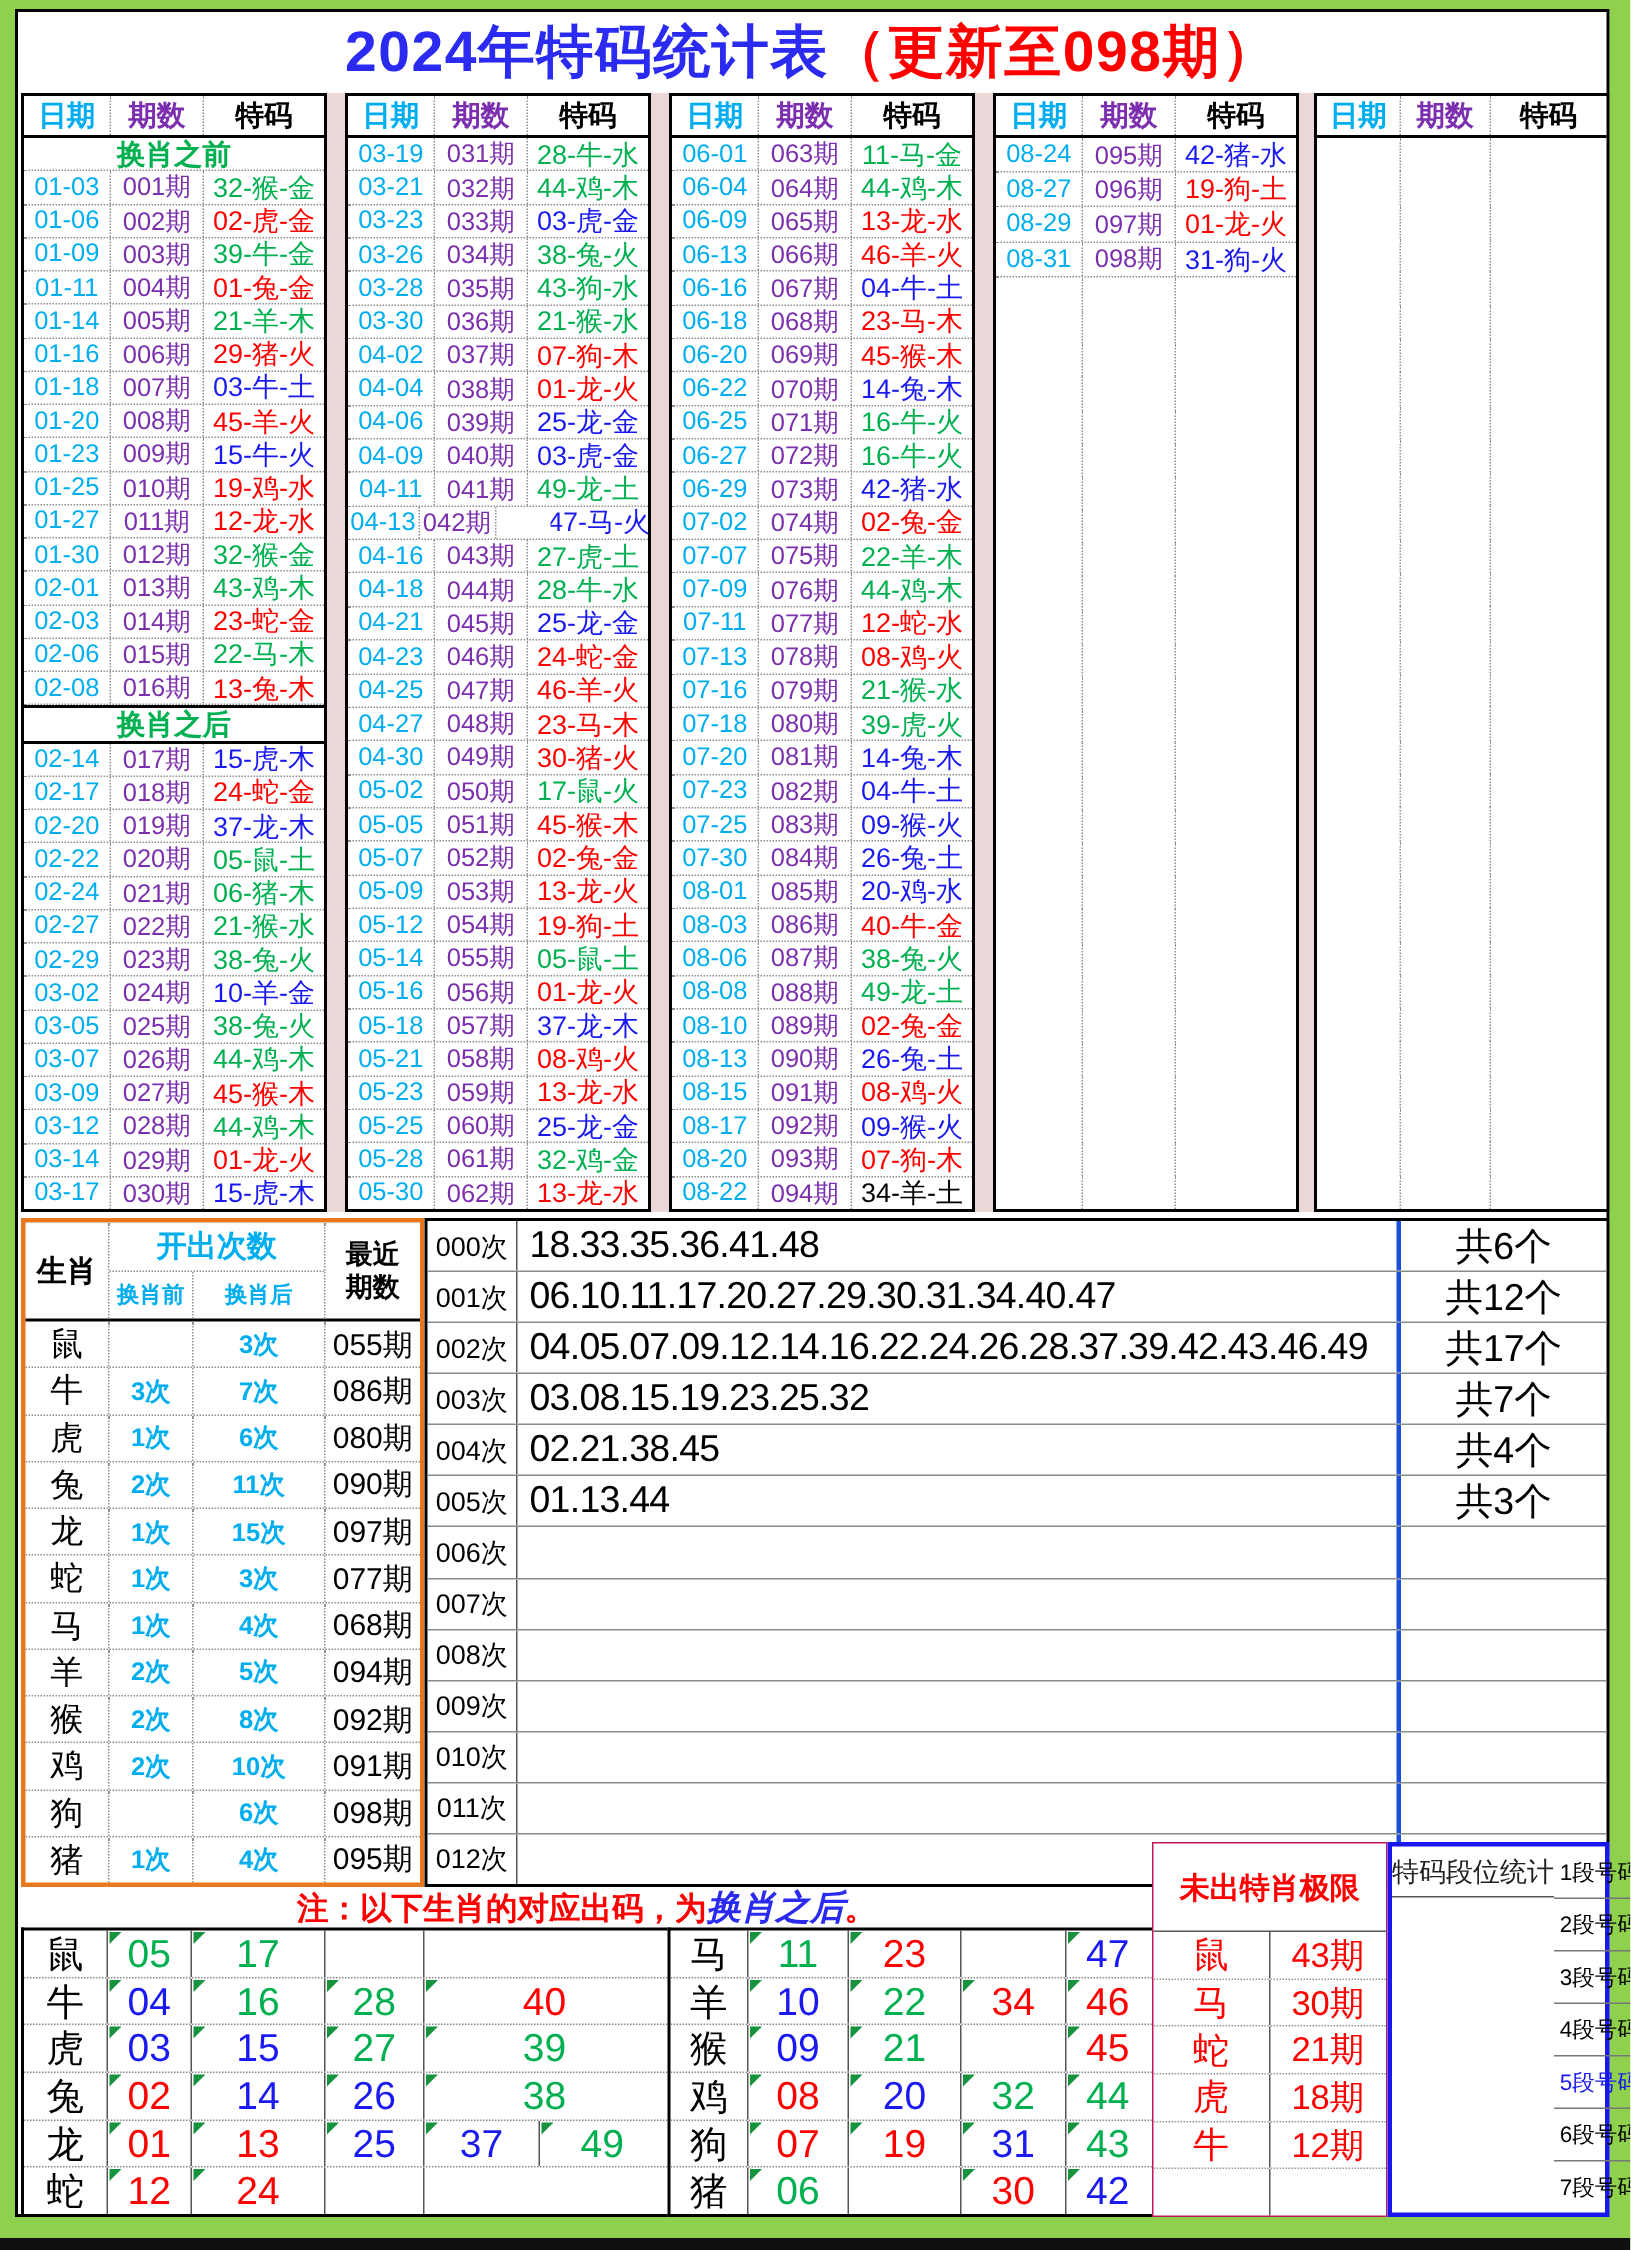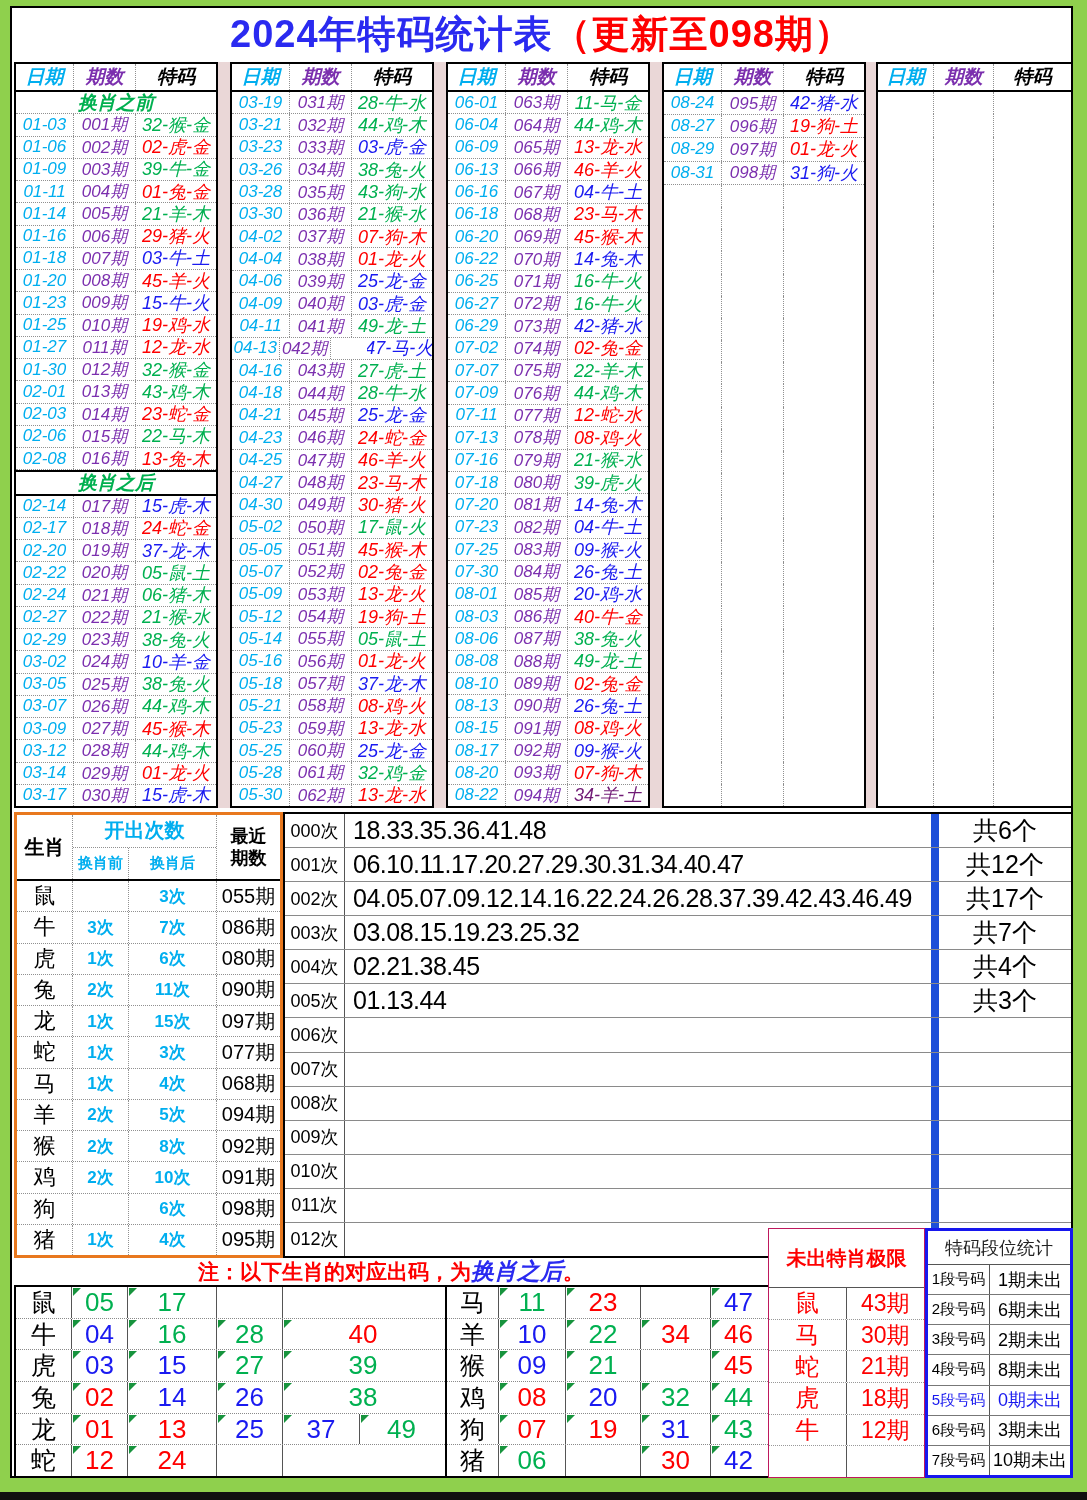--- a/index.html
+++ b/index.html
@@ -9,21 +9,21 @@
            background:#fff; border:2px solid #000; box-sizing:border-box; }
   .bottom-bar { position:absolute; left:0; bottom:0; width:100%; height:8px; background:#101010; }
 
   .title { position:absolute; left:14px; top:8px; width:1055px; height:52px;
            display:flex; align-items:center; justify-content:center;
            font-size:38px; font-weight:bold; letter-spacing:1px; }
   .title .t1 { color:#2a2af0; }
   .title .t2 { color:#fe0000; }
 
   
-  .main-table { position:absolute; left:14px; top:62px; width:1059px; height:746px; display:flex;font-style:italic; }
+  .main-table { position:absolute; left:14px; top:62px; width:1059px; height:746px; display:flex; }
   .tgroup { box-sizing:border-box; height:100%; border:2px solid #000; background:#fff;
             display:flex; flex-direction:column; }
   .g0,.g1,.g2,.g3 { width:204px; }
   .g4 { width:197px; }
   .tgap { width:12px; height:100%; background:#ead7d7; }
   .tgap.lastgap { width:10px; }
   .trow { display:flex; flex:1; min-height:0; border-bottom:1px dotted #909090; align-items:stretch; }
   .trow:last-child { border-bottom:none; }
   .thead { flex:none; height:26px; border-bottom:2px solid #000; font-weight:bold; font-size:19px; }
   .tcell { box-sizing:border-box; display:flex; align-items:center; justify-content:center;
@@ -71,21 +71,21 @@
   
   .freq { position:absolute; left:283px; top:812px; width:790px; height:446px;
           box-sizing:border-box; border:2px solid #000; background:#fff;
           display:flex; flex-direction:column; }
   .frow { flex:1; display:flex; border-bottom:1px solid #8a8a8a; min-height:0; }
   .frow:last-child { border-bottom:none; }
   .flabel { width:60px; box-sizing:border-box; border-right:1px solid #555;
             display:flex; align-items:center; justify-content:center; font-size:18px; }
   .fnums { flex:1; display:flex; align-items:center; padding-left:8px;
            font-size:25px; letter-spacing:-0.5px; white-space:nowrap; overflow:hidden; }
-  .fcount { width:140px; box-sizing:border-box; border-left:8px solid #1d4ed8;
+  .fcount { width:140px; box-sizing:border-box; border-left:3px solid #1d4ed8;
             display:flex; align-items:center; justify-content:center; font-size:25px; }
 
   
   .note { position:absolute; left:14px; top:1258px; width:754px; height:27px;
           display:flex; align-items:center; justify-content:center;
           font-size:21px; font-weight:bold; color:#fe0000; }
   .note .hl { color:#2a2af0; font-style:italic; font-size:23px; }
 
   
   .bgrid { position:absolute; top:1285px; height:193px; box-sizing:border-box;
@@ -113,21 +113,21 @@
   .rrow { flex:1; display:flex; border-bottom:1px dotted #999; min-height:0; }
   .rrow:last-child { border-bottom:none; }
   .rzod { width:50%; box-sizing:border-box; border-right:1px solid #555;
           display:flex; align-items:center; justify-content:center; color:#fe0000; font-size:24px; }
   .rval { width:50%; display:flex; align-items:center; justify-content:center;
           color:#fe0000; font-size:23px; }
 
   
   .bluebox { position:absolute; left:925px; top:1228px; width:148px; height:250px;
              box-sizing:border-box; border:3px solid #1717ee; background:#fff;
-             display:flex; flex-direction:column; z-index:5; }
+             display:flex; z-index:5; }
   .btitle { flex:none; height:33px; display:flex; align-items:center; justify-content:center;
             font-size:18px; color:#222; border-bottom:1px solid #555; }
   .bbody { flex:1; display:flex; flex-direction:column; min-height:0; }
   .srow { flex:1; display:flex; border-bottom:1px solid #777; min-height:0; }
   .srow:last-child { border-bottom:none; }
   .slabel { width:62px; box-sizing:border-box; border-right:1px solid #555;
             display:flex; align-items:center; justify-content:center; font-size:15px; }
   .sval { flex:1; display:flex; align-items:center; justify-content:center; font-size:18px; }
   .srow.hl .slabel, .srow.hl .sval { color:#1717ee; }
 </style>
@@ -628,21 +628,21 @@
           <div class="tcell c2 code" style="color: rgb(26, 26, 240);">09-猴-火</div>
         </div>
         <div class="trow">
           <div class="tcell c0 date">08-20</div>
           <div class="tcell c1 period">093期</div>
           <div class="tcell c2 code" style="color: rgb(254, 0, 0);">07-狗-木</div>
         </div>
         <div class="trow">
           <div class="tcell c0 date">08-22</div>
           <div class="tcell c1 period">094期</div>
-          <div class="tcell c2 code" style="color: #701a75;">34-羊-土</div>
+          <div class="tcell c2 code" style="color: #000000;">34-羊-土</div>
         </div>
       </div>
       <div class="tgap"></div>
       <div class="tgroup g3">
         <div class="trow thead">
           <div class="tcell c0 h0">日期</div>
           <div class="tcell c1 h1">期数</div>
           <div class="tcell c2 h2">特码</div>
         </div>
         <div class="trow">

